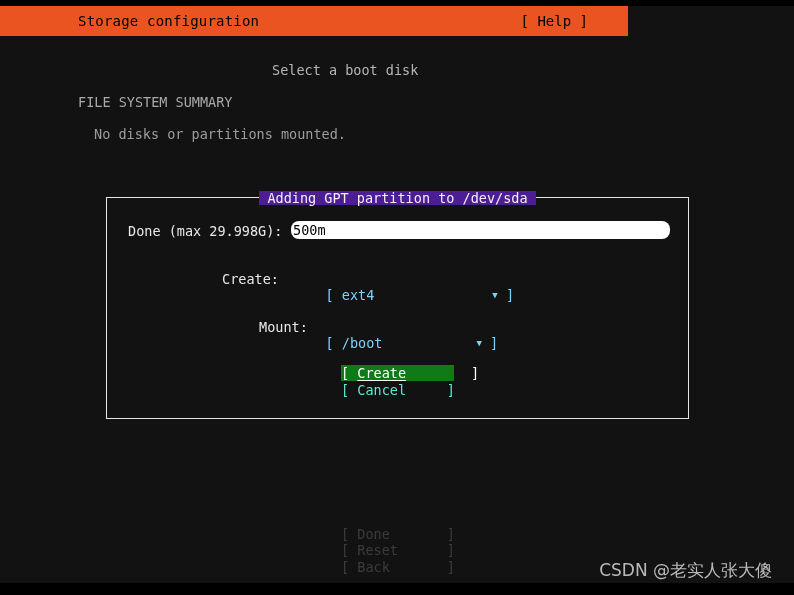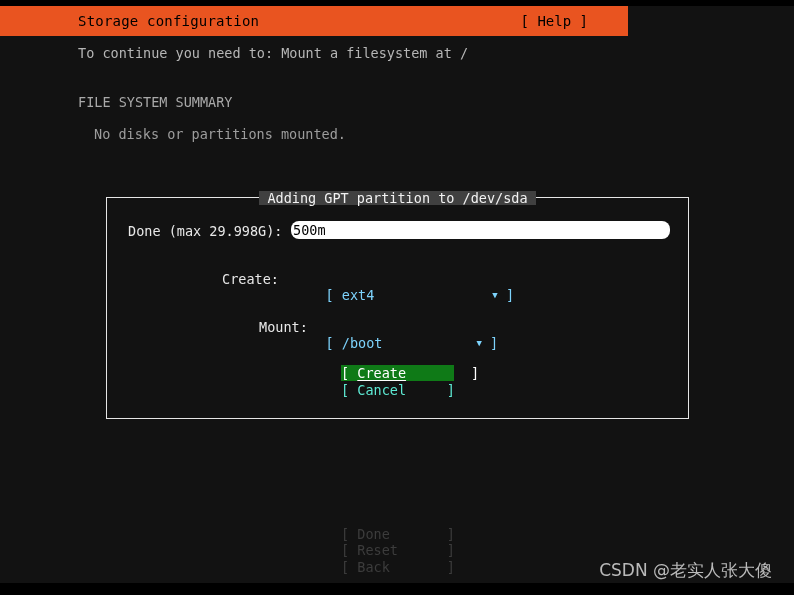--- a/index.html
+++ b/index.html
@@ -90,21 +90,21 @@
   .dialog-title-wrap {
     position: absolute;
     left: 106px;
     top: 190px;
     width: 583px;
     text-align: center;
     pointer-events: none;
   }
   .dialog-title-wrap span {
     display: inline-block;
-    background: #404040;
+    background: #4c1d95;
     padding: 0 8px;
     color: #f2f2f2;
     font-size: 13.5px;
     line-height: 14px;
     white-space: pre;
   }
 
   .field-label {
     position: absolute;
     white-space: pre;
@@ -205,21 +205,21 @@
 
 <div id="screen">
 
   <div class="top-strip"></div>
 
   <div class="header">
     <div class="header-title">Storage configuration</div>
     <div class="header-help">[ Help ]</div>
   </div>
 
-  <div class="txt continue-1">To continue you need to: Mount a filesystem at /</div>
+  <div class="txt continue-2">Select a boot disk</div>
 
   <div class="txt fss-head">FILE SYSTEM SUMMARY</div>
   <div class="txt fss-body">No disks or partitions mounted.</div>
 
   <div class="dialog"></div>
   <div class="dialog-title-wrap">
     <span>Adding GPT partition to /dev/sda</span>
   </div>
 
   <div class="field-label size-label">Done (max 29.998G):</div>

